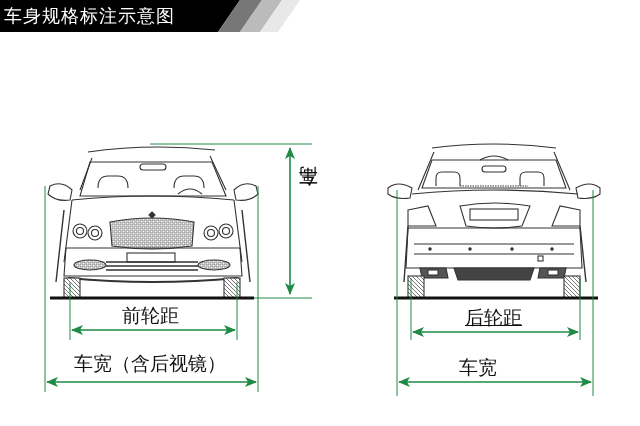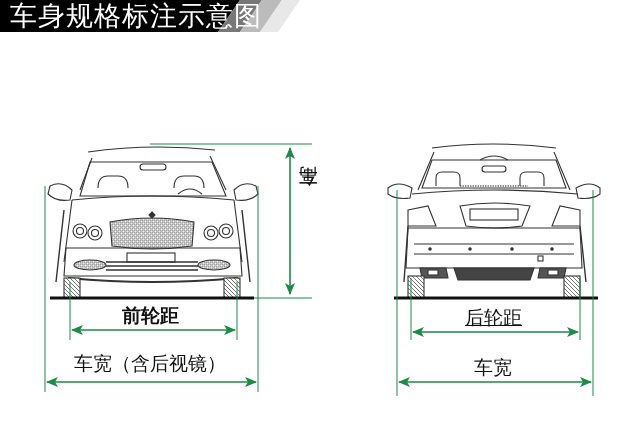--- a/index.html
+++ b/index.html
@@ -1,18 +1,18 @@
 <!DOCTYPE html>
 <html><head>
 <meta charset="utf-8">
 <style>
   html, body { margin:0; padding:0; background:#ffffff; }
   body { width:640px; height:426px; position:relative; overflow:hidden; font-family:"DejaVu Sans","Liberation Sans",sans-serif; }
   .header { position:absolute; left:0; top:0; width:640px; height:32px; }
-  .header-title { position:absolute; left:10px; top:2px; color:#ffffff; font-size:27px; letter-spacing:1px; line-height:28px; }
+  .header-title { position:absolute; left:4px; top:2px; color:#ffffff; font-size:18px; letter-spacing:1px; line-height:28px; }
   svg.canvas { position:absolute; left:0; top:0; }
   .dim-label { position:absolute; color:#111; font-size:19px; line-height:22px; white-space:nowrap; }
   .vlabel { position:absolute; color:#111; font-size:19px; writing-mode:vertical-rl; transform:rotate(180deg); line-height:22px; }
 </style>
 </head>
 <body>
 
 <div class="header">
   <svg width="640" height="32">
     <polygon points="0,0 240,0 218,32 0,32" fill="#000000"></polygon>
@@ -149,16 +149,16 @@
     <line x1="397" y1="190" x2="397" y2="396" stroke-width="1"></line>
     <line x1="593" y1="190" x2="593" y2="396" stroke-width="1"></line>
     <line x1="411" y1="278" x2="411" y2="340" stroke-width="1"></line>
     <line x1="580" y1="278" x2="580" y2="340" stroke-width="1"></line>
     <line x1="413" y1="332" x2="578" y2="332" marker-start="url(#arrowL)" marker-end="url(#arrowR)"></line>
     <line x1="399" y1="382" x2="591" y2="382" marker-start="url(#arrowL)" marker-end="url(#arrowR)"></line>
   </g>
 </svg>
 
 <div class="vlabel" style="left:296px; top:202px;">车高</div>
-<div class="dim-label" style="left:122px; top:304px;font-weight:bold;">前轮距</div>
+<div class="dim-label" style="left:122px; top:304px;">前轮距</div>
 <div class="dim-label" style="left:74px; top:352px;">车宽（含后视镜）</div>
 <div class="dim-label" style="left:465px; top:306px;text-decoration:underline;">后轮距</div>
-<div class="dim-label" style="left:474px; top:356px;">车宽</div>
+<div class="dim-label" style="left:459px; top:356px;">车宽</div>
 
 </body></html>

